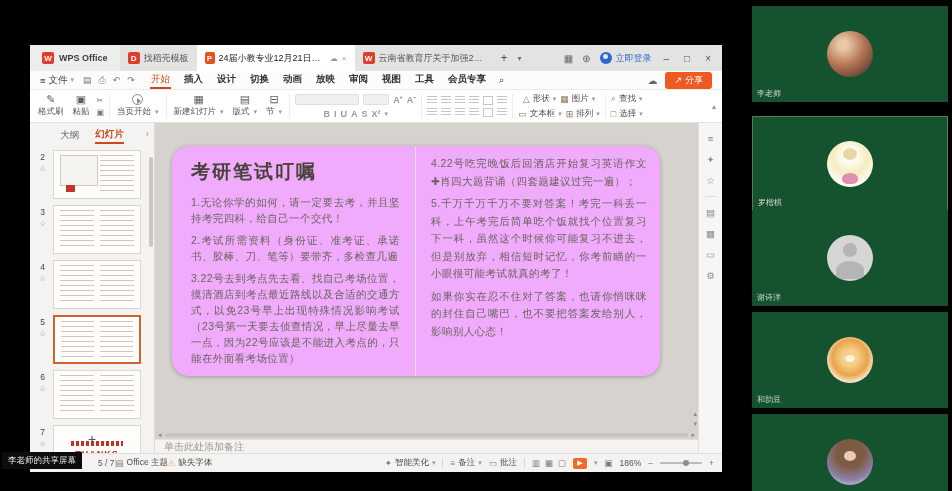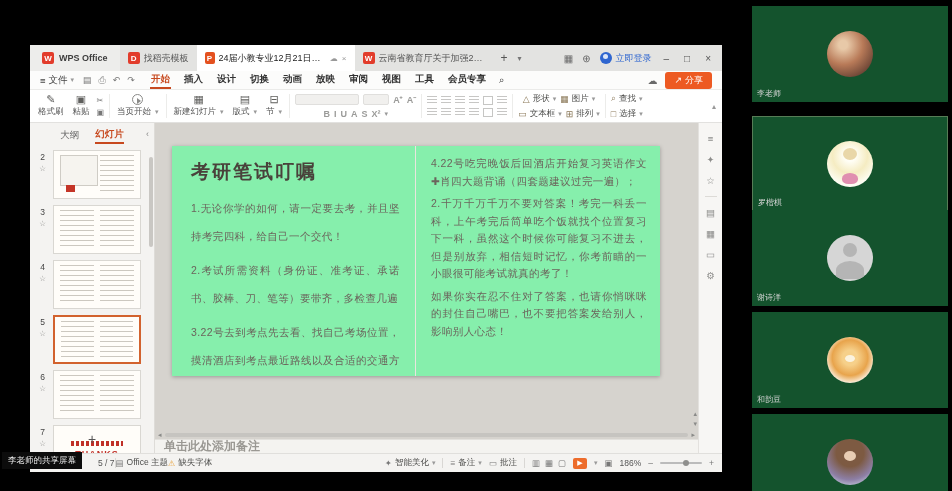--- a/index.html
+++ b/index.html
@@ -27,21 +27,21 @@
   .login-avatar { width:12px; height:12px; border-radius:50%; background:#2f66d0; position:relative; }
   .login-avatar::after { content:""; position:absolute; left:3.5px; top:2px; width:5px; height:5px; border-radius:50%; background:#dce6f8; }
   .win-btn { color:#555; font-size:10px; padding:0 3px; }
 
   
   .menubar { height:19px; background:#fcfcfb; border-bottom:1px solid #ebebe9; display:flex; align-items:center; font-size:9.5px; color:#333; padding:0 10px; gap:9px; flex-shrink:0; }
   .file-menu { display:flex; gap:3px; align-items:center; color:#444; }
   .quick-icons { display:flex; gap:7px; color:#777; font-size:9px; }
   .menu-tabs { display:flex; gap:12px; margin-left:6px; align-items:center; height:100%; }
   .menu-tab { height:100%; display:flex; align-items:center; border-bottom:2px solid transparent; padding:0 1px;font-weight:bold; }
-  .menu-tab.active { color:#c7491f; font-weight:bold; border-bottom-color:#c7491f; }
+  .menu-tab.active { color:#c7491f; font-weight:normal; border-bottom-color:#c7491f; }
   .menubar-right { margin-left:auto; display:flex; align-items:center; gap:8px; }
   .share-btn { background:#ed5a22; color:#fff; border-radius:3px; padding:2px 9px; font-size:9px; display:flex; gap:3px; align-items:center; }
 
   
   .ribbon { height:33px; background:#fff; border-bottom:1px solid #e2e1df; display:flex; align-items:center; padding:0 6px; gap:5px; flex-shrink:0; font-size:8.5px; color:#555; }
   .rsep { width:1px; height:24px; background:#ececea; flex-shrink:0; }
   .rgroup { display:flex; align-items:center; gap:5px; flex-shrink:0; }
   .big-btn { display:flex; flex-direction:column; align-items:center; gap:1px; padding:0 2px; }
   .big-btn .bi { font-size:11px; color:#5f5f5d; line-height:11px; }
   .mini-col { display:flex; flex-direction:column; gap:3px; font-size:8px; color:#777; }
@@ -82,32 +82,32 @@
   .thumb-stamp { position:absolute; left:14%; bottom:12%; width:9px; height:7px; background:#c43527; }
   .thumb-box[data-kind="thanks"] { display:flex; flex-direction:column; align-items:center; justify-content:center; gap:3px; }
   .thanks-logo { width:52px; height:5px; background:repeating-linear-gradient(90deg,#c03028 0 3px, transparent 3px 5px); }
   .thanks-text { color:#c03028; font-weight:bold; font-size:9px; letter-spacing:1px; }
   .add-slide { position:absolute; bottom:6px; left:0; width:100%; text-align:center; font-size:14px; color:#555; }
   .panel-scroll { position:absolute; right:1px; top:34px; width:4px; height:90px; border-radius:2px; background:#c9c7c3; }
 
   
   .canvas { flex:1; display:flex; flex-direction:column; min-width:0; position:relative; }
   .slide-area { flex:1; position:relative; overflow:hidden; }
-  .slide { position:absolute; left:17px; top:23px; width:488px; height:230px; background:#86efac; box-shadow:0 1px 4px rgba(0,0,0,.28); display:flex; }
+  .slide { position:absolute; left:17px; top:23px; width:488px; height:230px; background:#f0abfc; box-shadow:0 1px 4px rgba(0,0,0,.28); display:flex;border-radius:17px; }
   .slide-col { width:50%; overflow:hidden; }
   .slide-col.left { padding:13px 15px 8px 19px; border-right:1px solid #e9e5de; }
   .slide-col.right { padding:9px 13px 6px 15px; }
   .slide-title { font-size:19px; font-weight:bold; color:#49423b; letter-spacing:2px; margin-bottom:9px; }
   .slide-col p { font-size:10.5px; color:#6b645c; text-align:justify; letter-spacing:.4px; }
-  .slide-col.left p { line-height:28px; margin-bottom:6px; }
+  .slide-col.left p { line-height:16px; margin-bottom:6px; }
   .slide-col.right p { line-height:17.5px; margin-bottom:5px; }
   .v-scroll { position:absolute; right:1px; bottom:2px; display:flex; flex-direction:column; gap:2px; font-size:7px; color:#8a8a88; align-items:center; }
   .h-scroll { height:9px; display:flex; align-items:center; gap:3px; padding:0 3px; flex-shrink:0; font-size:7px; color:#8a8a88; }
   .h-thumb { flex:1; height:4px; border-radius:2px; background:#c6c4c0; }
-  .notes-bar { height:14px; background:#f4f3f0; border-top:1px solid #e3e1dd; font-size:12px; color:#9a9893; display:flex; align-items:center; padding-left:9px; flex-shrink:0;font-weight:bold; }
+  .notes-bar { height:14px; background:#f4f3f0; border-top:1px solid #e3e1dd; font-size:10px; color:#9a9893; display:flex; align-items:center; padding-left:9px; flex-shrink:0; }
 
   
   .right-rail { width:24px; background:#f7f6f4; border-left:1px solid #e3e1de; display:flex; flex-direction:column; align-items:center; padding-top:10px; gap:10px; font-size:9.5px; color:#8d8d8b; flex-shrink:0; }
   .rail-div { width:12px; height:1px; background:#dddbd7; }
 
   
   .statusbar { height:19px; background:#f4f3f1; border-top:1px solid #e0dfdc; display:flex; align-items:center; font-size:8.5px; color:#555; padding:0 8px; gap:9px; flex-shrink:0; }
   .sb-left { display:flex; align-items:center; gap:0; margin-left:60px; }
   .sb-sep { width:1px; height:10px; background:#d9d7d4; }
   .warn { color:#e8a33d; font-size:8px; }
@@ -412,21 +412,21 @@
         <div class="slide-area">
           <div class="slide">
             <div class="slide-col left">
               <div class="slide-title">考研笔试叮嘱</div>
               <p>1.无论你学的如何，请一定要去考，并且坚持考完四科，给自己一个交代！</p>
               <p>2.考试所需资料（身份证、准考证、承诺书、胶棒、刀、笔等）要带齐，多检查几遍</p>
               <p>3.22号去到考点先去看、找自己考场位置，摸清酒店到考点最近路线以及合适的交通方式，以免23号早上出现特殊情况影响考试（23号第一天要去侦查情况，早上尽量去早一点，因为22号应该是不能进入考点的，只能在外面看考场位置）</p>
             </div>
             <div class="slide-col right">
               <p>4.22号吃完晚饭后回酒店开始复习英语作文✚肖四大题背诵（四套题建议过完一遍）；</p>
-              <p>2.千万千万千万不要对答案！考完一科丢一科，上午考完后简单吃个饭就找个位置复习下一科，虽然这个时候你可能复习不进去，但是别放弃，相信短时记忆，你考前瞄的一小眼很可能考试就真的考了！</p>
+              <p>5.千万千万千万不要对答案！考完一科丢一科，上午考完后简单吃个饭就找个位置复习下一科，虽然这个时候你可能复习不进去，但是别放弃，相信短时记忆，你考前瞄的一小眼很可能考试就真的考了！</p>
               <p>如果你实在忍不住对了答案，也请你悄咪咪的封住自己嘴巴，也不要把答案发给别人，影响别人心态！</p>
             </div>
           </div>
           <div class="v-scroll">
             <span>▴</span>
             <span>▾</span>
           </div>
         </div>
         <div class="h-scroll">
           <span>◂</span>

